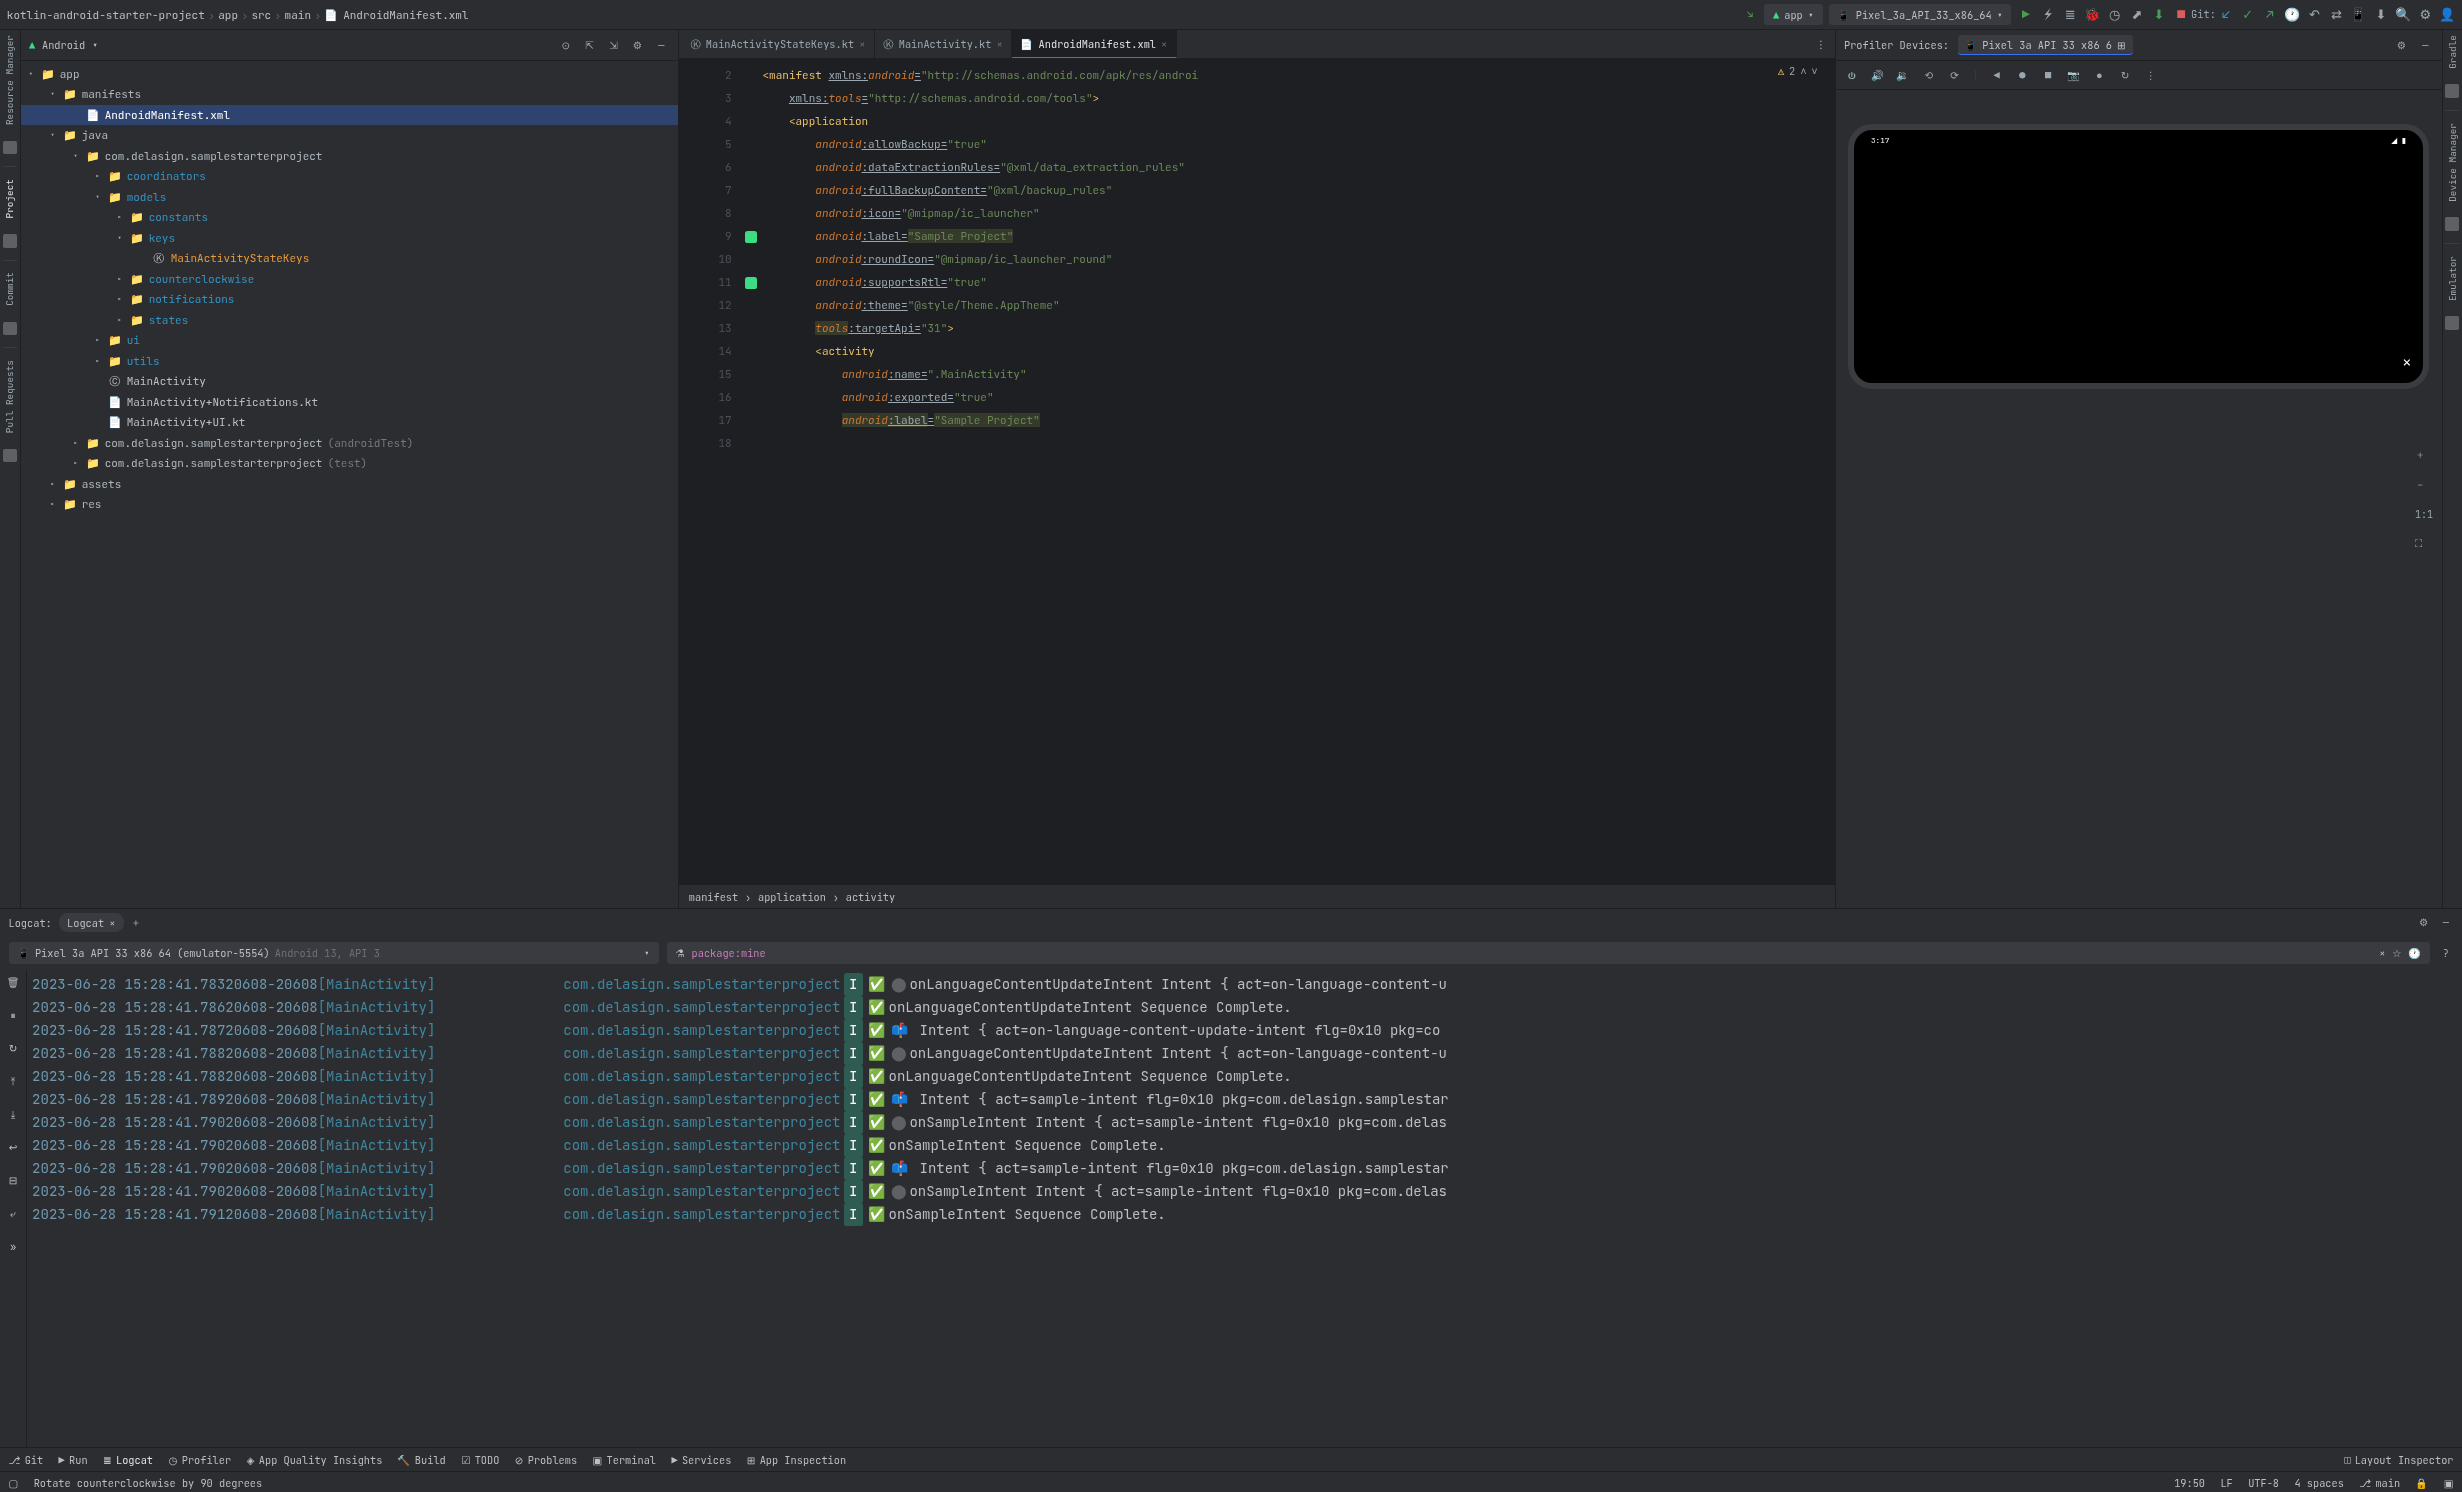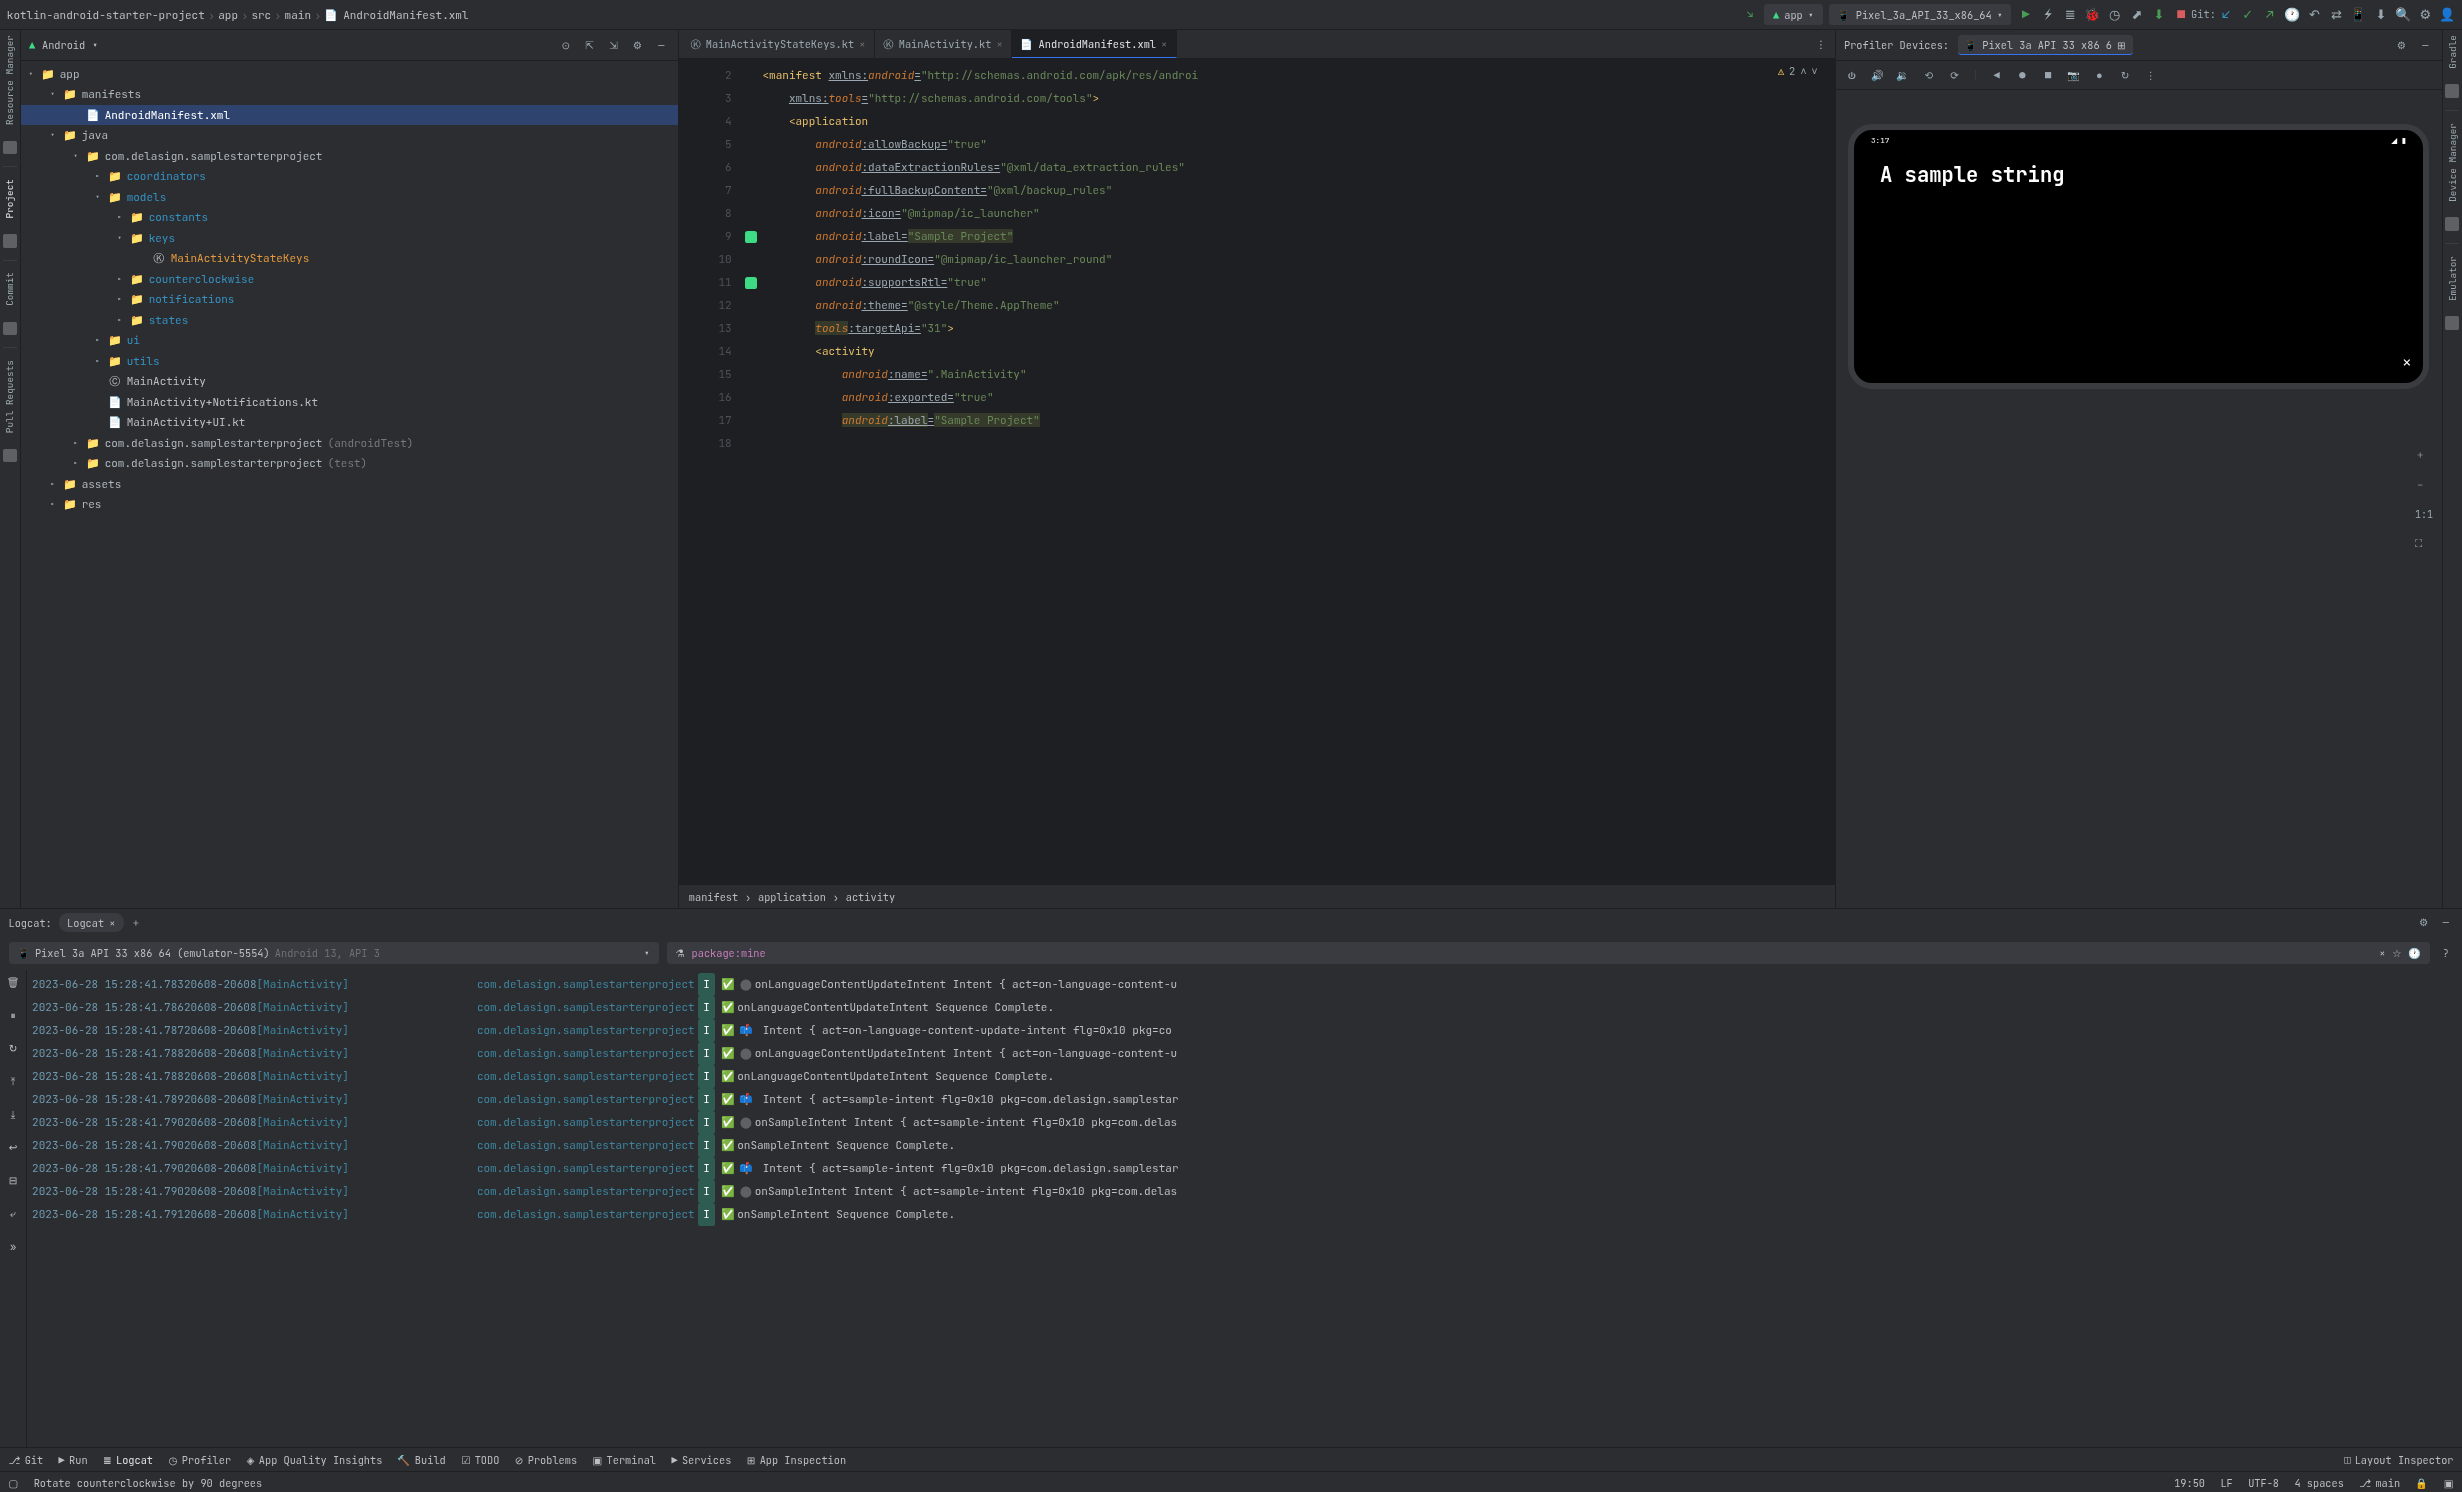--- a/index.html
+++ b/index.html
@@ -385,21 +385,21 @@
   display: flex;
   flex-direction: column;
   align-items: center;
   padding-top: 5.1px;
   gap: 19px;
   border-right: 0.9px solid #1e1f22;
 }
 .log-lines {
   flex: 1;
   font-family: "JetBrains Mono", monospace;
-  font-size: 11px;
+  font-size: 14px;
   line-height: 23px;
   padding: 3.4px 5.1px;
   overflow: hidden;
   white-space: pre;
 }
 .log-line { display: flex; }
 .log-line .ts { color: #6e99b0; }
 .log-line .tag { color: #3e86a0; }
 .log-line .pkg { color: #3e86a0; }
 .log-line .lvl { background: #2e5c52; color: #fff; padding: 0 5.1px; margin: 0 3.4px; border-radius: 2.6px; }
@@ -733,21 +733,20 @@
       <span class="toolbar-icon">⏺</span>
       <span class="toolbar-icon">↻</span>
       <span class="toolbar-icon">⋮</span>
     </div>
     <div class="device-render">
       <div class="phone">
         <div class="phone-status">
           <span>3:17</span>
           <span>◢ ▮</span>
         </div>
-        <div class="phone-content">A sample string</div>
         <div class="phone-close">✕</div>
       </div>
       <div class="device-side-controls">
         <span>＋</span>
         <span>－</span>
         <span style="font-size:10px">1:1</span>
         <span>⛶</span>
       </div>
     </div>
   </div>

